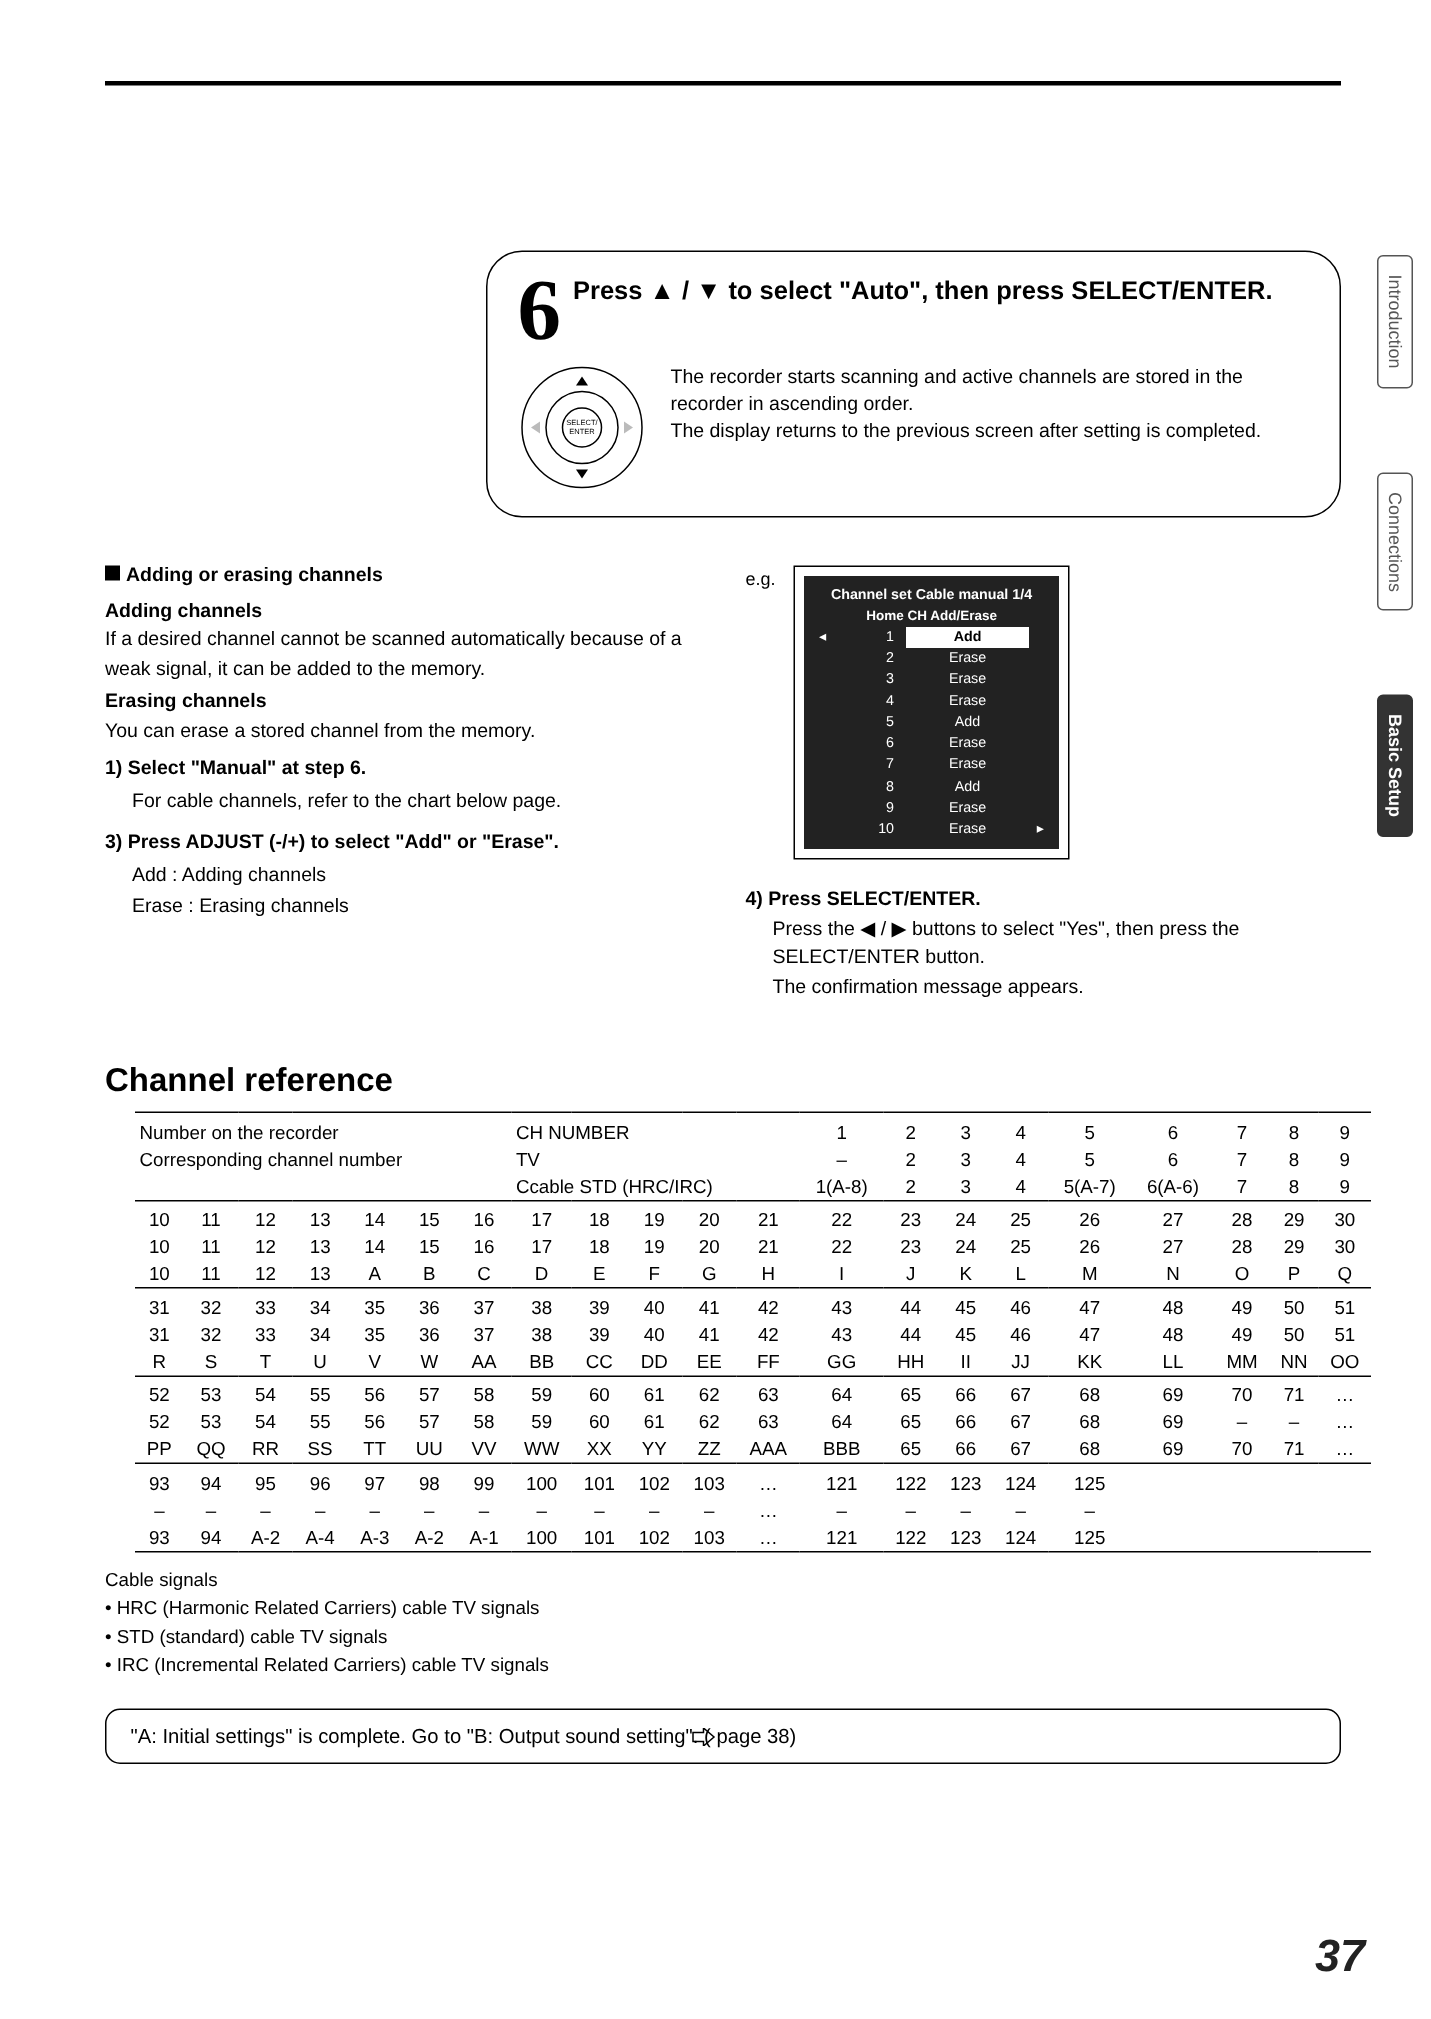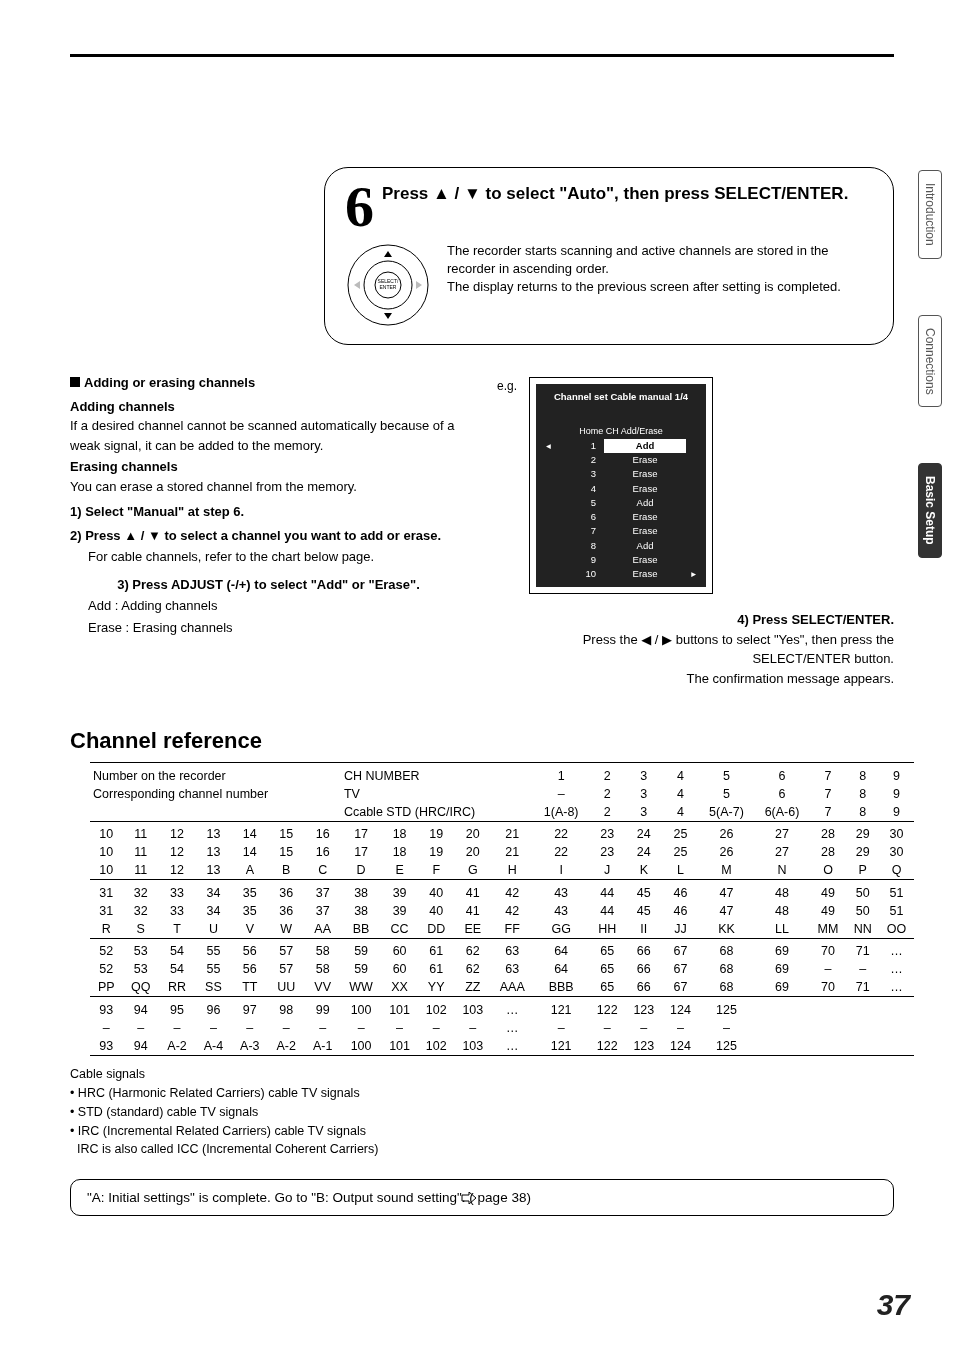--- a/index.html
+++ b/index.html
@@ -75,35 +75,34 @@
 
   <div class="cols">
     <div class="col">
       <div><span class="sq"></span><span class="bold">Adding or erasing channels</span></div>
       <div class="bold" style="margin-top:4px;">Adding channels</div>
       <div>If a desired channel cannot be scanned automatically because of a weak signal, it can be added to the memory.</div>
       <div class="bold" style="margin-top:2px;">Erasing channels</div>
       <div>You can erase a stored channel from the memory.</div>
       <div class="sub-list" style="margin-top:6px;">
         <div class="bold hang">1)  Select "Manual" at step 6.</div>
-        <div class="bold hang" style="margin-top:4px;">2)  Press ▲ / ▼ to select a channel you want to add or erase.</div>
         <div class="indent">For cable channels, refer to the chart below page.</div>
-        <div class="bold hang" style="margin-top:8px;text-align:center;">3)  Press ADJUST (-/+) to select "Add" or "Erase".</div>
+        <div class="bold hang" style="margin-top:8px;">3)  Press ADJUST (-/+) to select "Add" or "Erase".</div>
         <div class="indent">Add :     Adding channels</div>
         <div class="indent">Erase :  Erasing channels</div>
       </div>
     </div>
 
     <div class="col">
       <div style="display:flex; gap:12px; align-items:flex-start; margin-top:4px;">
         <span style="font-size:12px;">e.g.</span>
         <div class="osd-wrap">
         <div class="osd">
           <div class="hdr">Channel set Cable manual  1/4</div>
-          <div class="hdr" style="font-weight:normal; font-size:9px;margin-top:21px;">Home CH   Add/Erase</div>
+          <div class="hdr" style="font-weight:bold; font-size:9px;">Home CH   Add/Erase</div>
           <div id="osd-rows">
                 <div class="osd-row sel">
                   <span style="width:10px;color:#fff;">◂</span>
                   <span class="ch">1</span>
                   <span class="ae">Add</span>
                   <span style="width:10px;"></span>
                 </div>
                 <div class="osd-row">
                   <span style="width:10px;"></span>
                   <span class="ch">2</span>
@@ -155,21 +154,21 @@
                 <div class="osd-row">
                   <span style="width:10px;"></span>
                   <span class="ch">10</span>
                   <span class="ae">Erase</span>
                   <span style="width:10px;text-align:right;color:#fff;">▸</span>
                 </div>
               </div>
         </div>
         </div>
       </div>
-      <div style="margin-top:16px;text-align:right;">
+      <div style="margin-top:16px;">
         <div class="bold hang">4)  Press SELECT/ENTER.</div>
         <div class="indent">Press the ◀ / ▶ buttons to select "Yes", then press the SELECT/ENTER button.</div>
         <div class="indent">The confirmation message appears.</div>
       </div>
     </div>
   </div>
 
   <div class="sec-title">Channel reference</div>
 
   <table class="ref-table">
@@ -524,21 +523,20 @@
           <td colspan="23"></td>
         </tr>
   </tbody>
     </table>
 
   <div class="foot-notes">
     <div class="b">Cable signals</div>
     <div>• HRC (Harmonic Related Carriers) cable TV signals</div>
     <div>• STD (standard) cable TV signals</div>
     <div>• IRC (Incremental Related Carriers) cable TV signals</div>
-    <div style="white-space:pre;">  IRC is also called ICC (Incremental Coherent Carriers)</div>
   </div>
 
   <div class="complete-box">
     <span>"A: Initial settings" is complete. Go to "B: Output sound setting". (    page 38)</span>
     <svg width="16" height="12" viewBox="0 0 16 12" style="margin-left:-70px;">
       <path d="M1 3 H8 V0 L15 6 L8 12 V9 H1 Z" fill="none" stroke="#000" stroke-width="1"></path>
     </svg>
   </div>
 </div>
 

